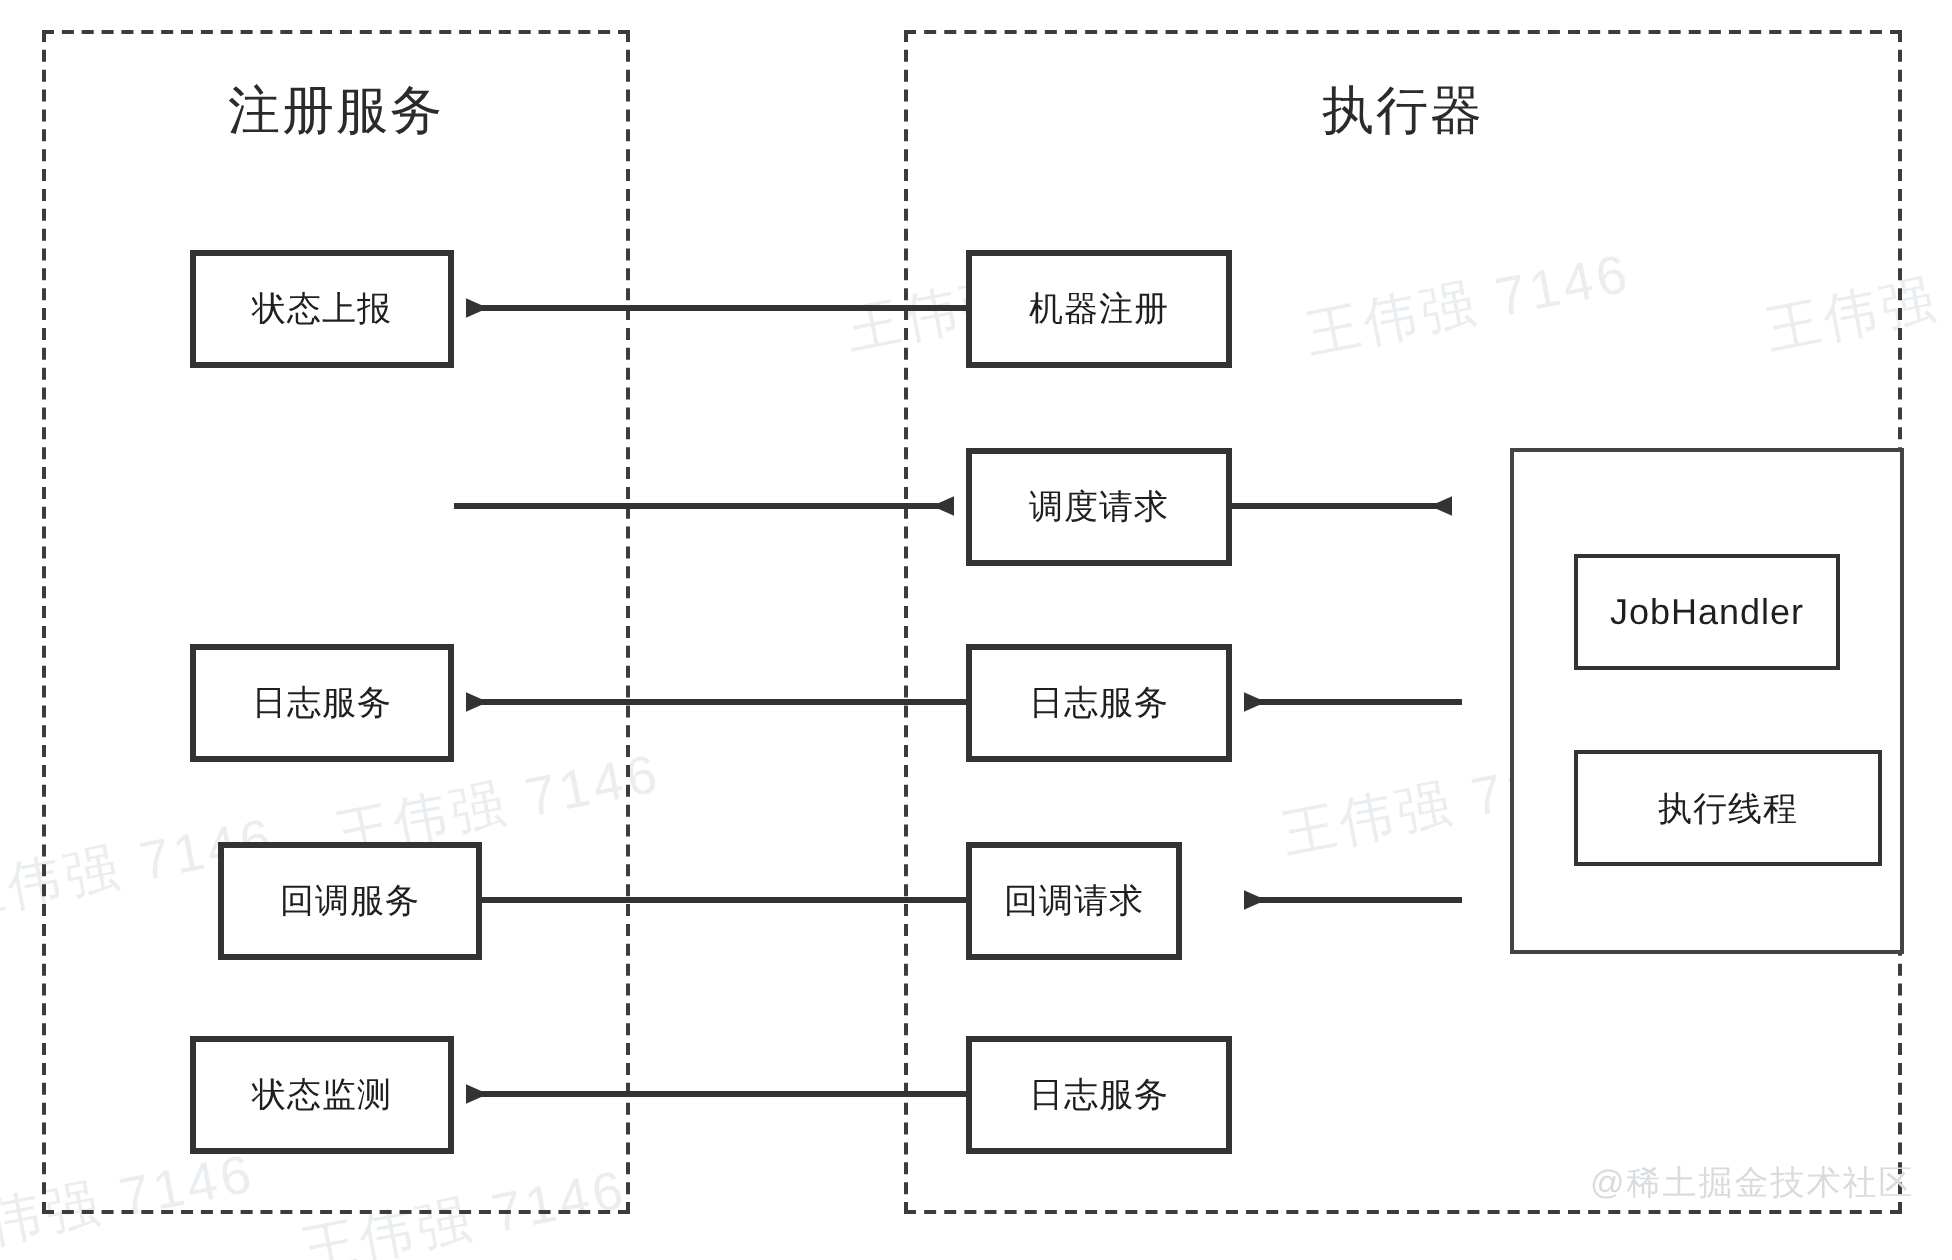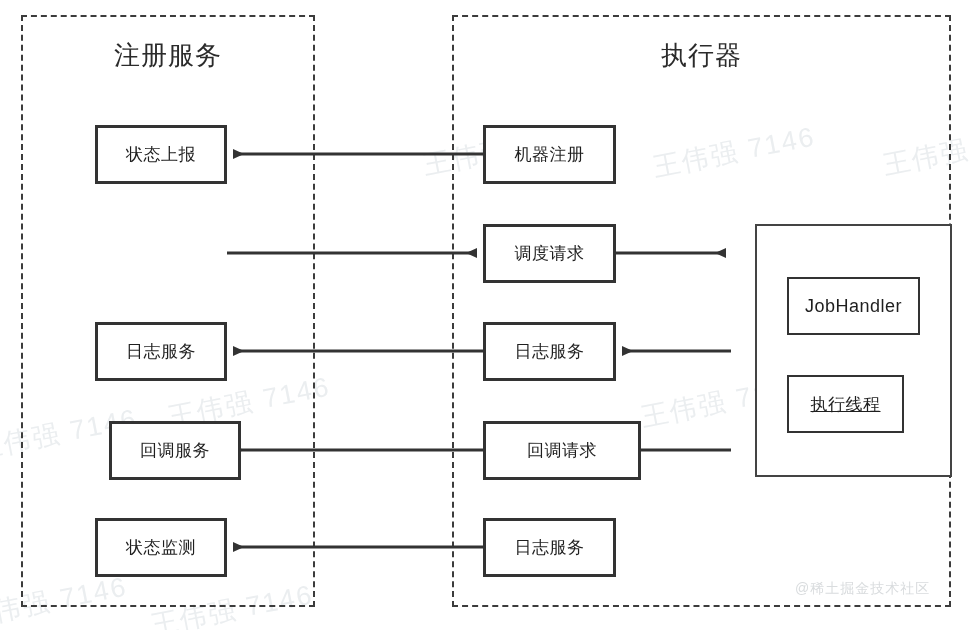--- a/index.html
+++ b/index.html
@@ -75,21 +75,21 @@
     letter-spacing: 2px;
     white-space: nowrap;
     transform: rotate(-11deg);
     transform-origin: left top;
     user-select: none;
     pointer-events: none;
   }
   .wm-credit {
     position: absolute;
     color: #d9dcde;
-    font-size: 14px;
+    font-size: 17px;
     letter-spacing: 1px;
     white-space: nowrap;
     user-select: none;
     pointer-events: none;
   }
 </style>
 </head>
 <body>
 
 <div id="canvas">
@@ -136,23 +136,23 @@
   </svg>
 
   <div class="node" style="left:95px; top:125px; width:132px; height:59px;">状态上报</div>
   <div class="node" style="left:95px; top:322px; width:132px; height:59px;">日志服务</div>
   <div class="node" style="left:109px; top:421px; width:132px; height:59px;">回调服务</div>
   <div class="node" style="left:95px; top:518px; width:132px; height:59px;">状态监测</div>
 
   <div class="node" style="left:483px; top:125px; width:133px; height:59px;">机器注册</div>
   <div class="node" style="left:483px; top:224px; width:133px; height:59px;">调度请求</div>
   <div class="node" style="left:483px; top:322px; width:133px; height:59px;">日志服务</div>
-  <div class="node" style="left:483px; top:421px; width:158px; height:59px;">回调请求</div>
+  <div class="node" style="left:483px; top:421px; width:108px; height:59px;">回调请求</div>
   <div class="node" style="left:483px; top:518px; width:133px; height:59px;">日志服务</div>
 
   <div class="node outer" style="left:731px; top:224px; width:197px; height:253px;">
     <div class="node inner latin" style="left:30px; top:51px; width:133px; height:58px; position:absolute;">JobHandler</div>
-    <div class="node inner" style="left:30px; top:149px; width:117px; height:58px; position:absolute;text-decoration:underline;">执行线程</div>
+    <div class="node inner" style="left:30px; top:149px; width:154px; height:58px; position:absolute;">执行线程</div>
   </div>
 
   <div class="wm-credit" style="left:795px; top:580px;">@稀土掘金技术社区</div>
 
 </div>
 
 </body></html>

